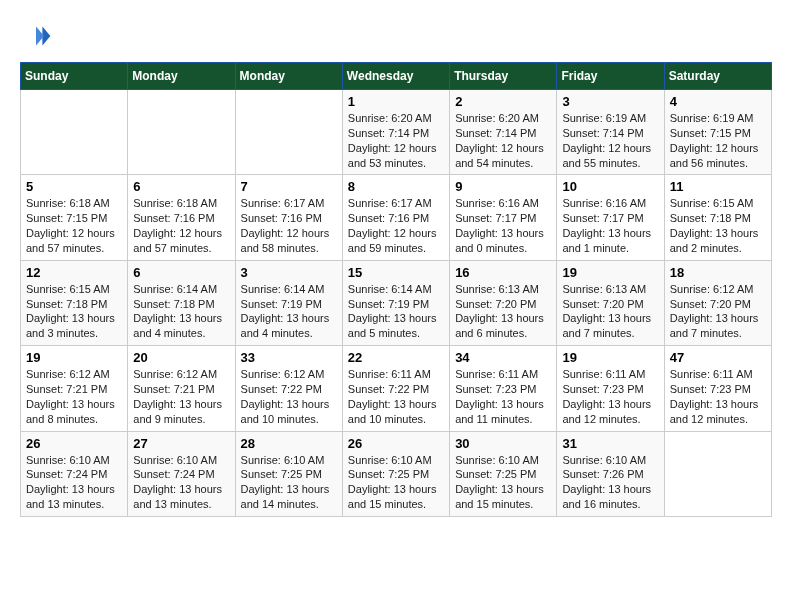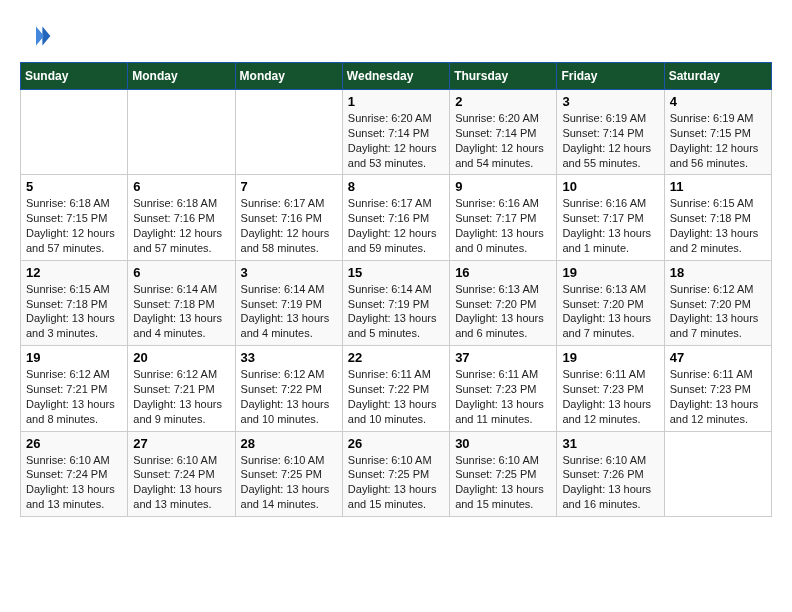--- a/index.html
+++ b/index.html
@@ -277,21 +277,21 @@
 and 10 minutes.</div>
         </td>
         <td>
           <span class="day-num">22</span>
           <div class="day-detail" style="white-space: pre-line;">Sunrise: 6:11 AM
 Sunset: 7:22 PM
 Daylight: 13 hours
 and 10 minutes.</div>
         </td>
         <td>
-          <span class="day-num">37</span>
+          <span class="day-num">34</span>
           <div class="day-detail" style="white-space: pre-line;">Sunrise: 6:11 AM
 Sunset: 7:23 PM
 Daylight: 13 hours
 and 11 minutes.</div>
         </td>
         <td>
           <span class="day-num">19</span>
           <div class="day-detail" style="white-space: pre-line;">Sunrise: 6:11 AM
 Sunset: 7:23 PM
 Daylight: 13 hours

